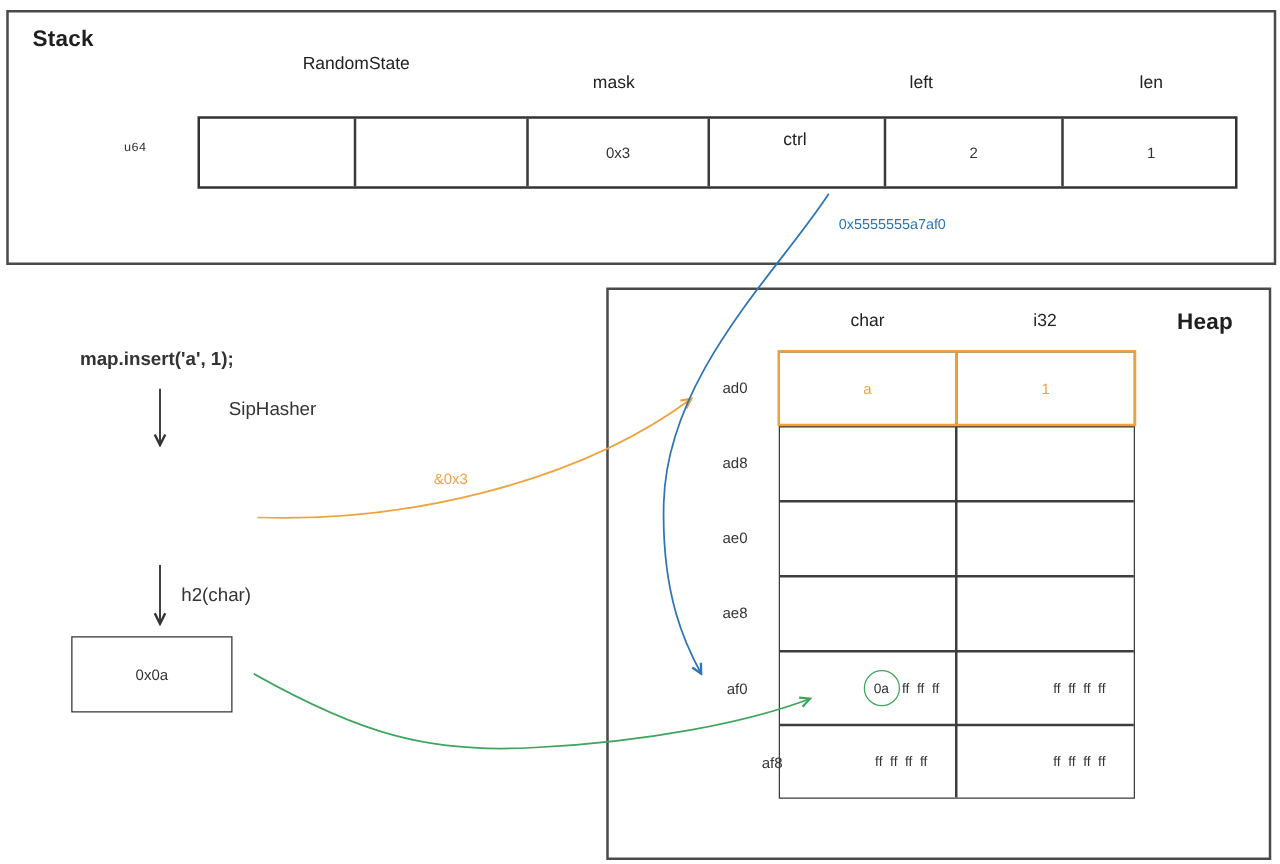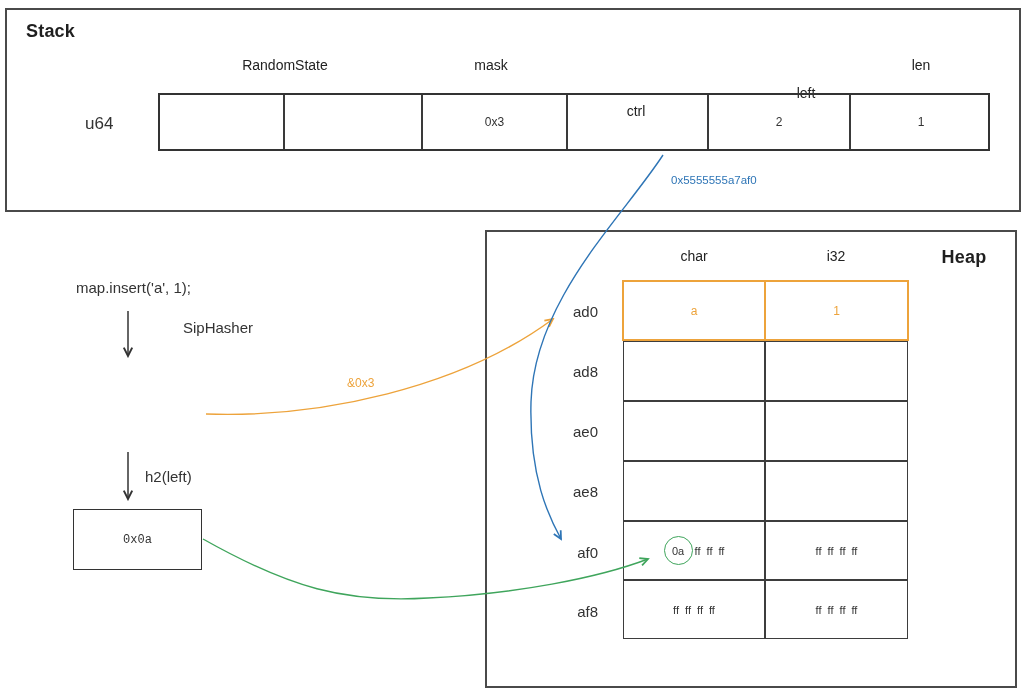--- a/index.html
+++ b/index.html
@@ -11,76 +11,76 @@
   .box-title{font-size:18px;font-weight:600;color:#1f1f1f;letter-spacing:.2px;}
   .outline-box{border:2px solid #4a4a4a;background:transparent;}
   .hdr{font-size:14px;color:#222;text-align:center;}
   .cellval{display:flex;align-items:center;justify-content:center;font-size:12px;color:#333;}
   .divider-v{background:#3a3a3a;width:2px;top:0;bottom:0;}
   .divider-h{background:#3d3d3d;height:2px;left:0;right:0;}
   .small-label{font-size:12px;color:#333;}
   .flow-text{font-size:15px;color:#333;}
   .node-box{border:1.5px solid #333;display:flex;align-items:center;justify-content:center;
     font-size:12px;color:#333;background:#fff;}
-  .addr-label{font-size:15px;color:#333;text-align:right;}
-  .hex{font-size:11px;color:#333;word-spacing:3px;white-space:nowrap;}
+  .addr-label{font-size:12px;color:#333;text-align:right;}
+  .hex{font-size:11px;color:#333;word-spacing:3px;white-space:nowrap;padding-left:27px;}
   .orange-text{color:var(--orange,#eda33b);}
   .blue-text{color:var(--blue,#2e75b6);}
   .circled{display:inline-flex;align-items:center;justify-content:center;
     width:27px;height:27px;border:1.4px solid var(--green,#3fa55c);border-radius:50%;
     margin-right:2px;word-spacing:normal;}
   svg{position:absolute;inset:0;pointer-events:none;}
 </style>
 </head>
 <body>
 
 <div class="canvas">
 
   <div class="abs outline-box" style="left:5px;top:8px;width:1012px;height:200px;"></div>
   <div class="abs box-title" style="left:26px;top:21px;">Stack</div>
 
-  <div class="abs hdr" style="left:215px;top:57px;width:140px;">RandomState</div>
+  <div class="abs hdr" style="left:215px;top:42px;width:140px;">RandomState</div>
   <div class="abs hdr" style="left:421px;top:57px;width:140px;">mask</div>
   <div class="abs hdr" style="left:566px;top:57px;width:140px;margin-top:46px;">ctrl</div>
-  <div class="abs hdr" style="left:736px;top:57px;width:140px;margin-top:28px;">left</div>
+  <div class="abs hdr" style="left:667px;top:57px;width:140px;">left</div>
   <div class="abs hdr" style="left:851px;top:57px;width:140px;">len</div>
 
-  <div class="abs small-label" style="left:85px;top:114px;width:46px;text-align:left;font-size:17px;">u64</div>
+  <div class="abs small-label" style="left:85px;top:114px;width:46px;text-align:center;font-size:10px;font-family:Liberation Mono, monospace;">u64</div>
 
   <div class="abs" style="left:158px;top:93px;width:832px;height:58px;border:2px solid #333;box-sizing:border-box;">
     <div class="abs divider-v" style="left:123px;"></div>
     <div class="abs divider-v" style="left:261px;"></div>
     <div class="abs divider-v" style="left:406px;"></div>
     <div class="abs divider-v" style="left:547px;"></div>
     <div class="abs divider-v" style="left:689px;"></div>
     <div class="abs cellval" style="left:262px;top:0;width:145px;height:100%;">0x3</div>
     <div class="abs cellval" style="left:548px;top:0;width:142px;height:100%;">2</div>
     <div class="abs cellval" style="left:690px;top:0;width:142px;height:100%;">1</div>
   </div>
 
   <div class="abs blue-text" style="left:627px;top:174px;font-size:11.5px;padding-left:44px;">0x5555555a7af0</div>
 
-  <div class="abs flow-text" style="left:76px;top:279px;">map.insert('a', 1);</div>
+  <div class="abs flow-text" style="left:64px;top:279px;font-weight:bold;">map.insert('a', 1);</div>
   <div class="abs flow-text" style="left:147px;top:319px;margin-left:36px;">SipHasher</div>
-  <div class="abs flow-text" style="left:145px;top:468px;">h2(left)</div>
-  <div class="abs node-box" style="left:73px;top:509px;width:127px;height:59px;font-family:Liberation Mono, monospace;">0x0a</div>
+  <div class="abs flow-text" style="left:145px;top:468px;">h2(char)</div>
+  <div class="abs node-box" style="left:57px;top:509px;width:127px;height:59px;">0x0a</div>
   <div class="abs small-label orange-text" style="left:347px;top:376px;">&amp;0x3</div>
 
   <div class="abs outline-box" style="left:485px;top:230px;width:528px;height:454px;"></div>
   <div class="abs box-title" style="left:930px;top:247px;width:68px;text-align:center;">Heap</div>
 
   <div class="abs hdr" style="left:624px;top:248px;width:140px;">char</div>
   <div class="abs hdr" style="left:766px;top:248px;width:140px;">i32</div>
 
   <div class="abs addr-label" style="left:540px;top:303px;width:58px;">ad0</div>
   <div class="abs addr-label" style="left:540px;top:363px;width:58px;">ad8</div>
   <div class="abs addr-label" style="left:540px;top:423px;width:58px;">ae0</div>
   <div class="abs addr-label" style="left:540px;top:483px;width:58px;">ae8</div>
   <div class="abs addr-label" style="left:540px;top:544px;width:58px;">af0</div>
-  <div class="abs addr-label" style="left:540px;top:603px;width:58px;">af8</div>
+  <div class="abs addr-label" style="left:568px;top:603px;width:58px;">af8</div>
 
   <div class="abs" style="left:623px;top:281px;width:285px;height:358px;border:1.5px solid #3d3d3d;box-sizing:border-box;">
     <div class="abs divider-h" style="top:58px;"></div>
     <div class="abs divider-h" style="top:118px;"></div>
     <div class="abs divider-h" style="top:178px;"></div>
     <div class="abs divider-h" style="top:238px;"></div>
     <div class="abs divider-h" style="top:297px;"></div>
     <div class="abs divider-v" style="left:140px;width:1.5px;background:#3d3d3d;"></div>
   </div>
 

